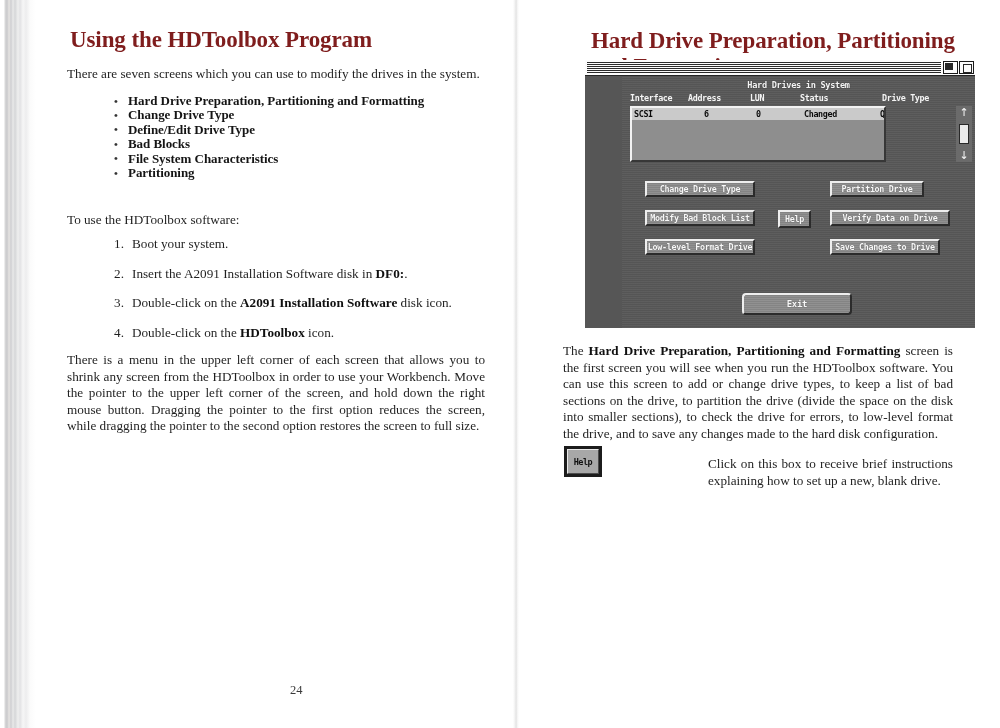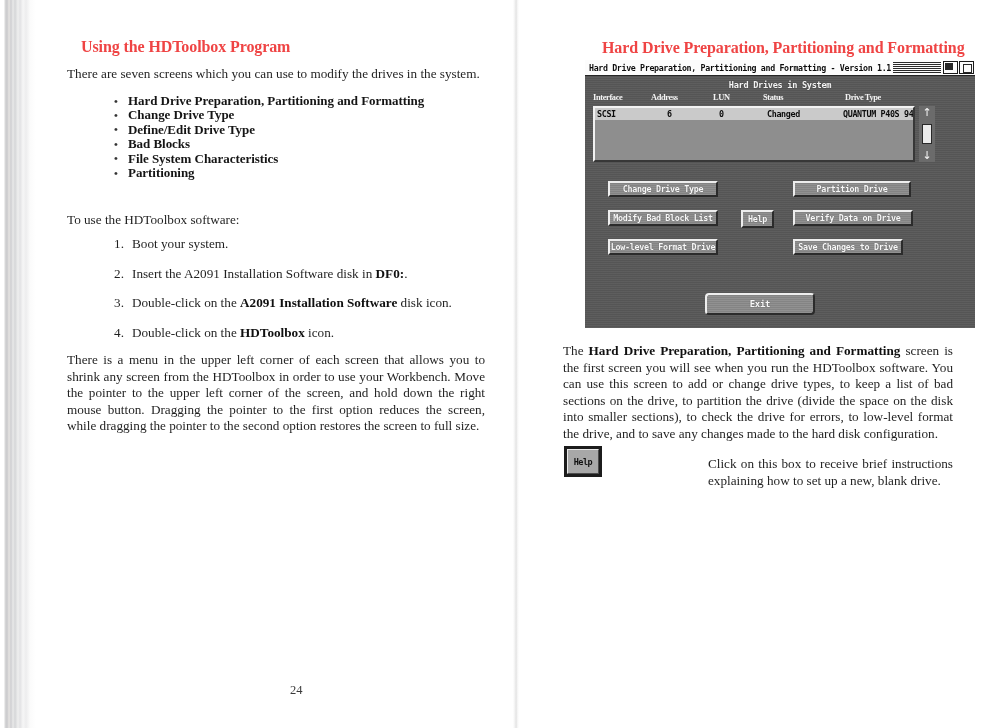--- a/index.html
+++ b/index.html
@@ -45,24 +45,24 @@
     top: 0;
     height: 728px;
   }
   .page-left  { left: 36px;  width: 470px; }
   .page-right { left: 540px; width: 452px; }
 
   
   h1.chapter-title {
     font-family: "Liberation Serif", serif;
     font-weight: bold;
-    font-size: 16px;
-    margin: 14px;
+    font-size: 23px;
+    margin: 3px;
     letter-spacing: -0.1px;
-    color: #ef4444;
+    color: #7f1d1d;
   }
   .left-title  { position: absolute; left: 31px; top: 24px; }
   .right-title { position: absolute; left: 48px; top: 25px; font-size: 18px; }
 
   p.body-text {
     font-size: 13.2px;
     line-height: 16.5px;
     margin: 0;
     text-align: justify;
     color: #1f1f1f;
@@ -262,20 +262,21 @@
     background: #ffffff;
   }
 
   .screen-body {
     position: relative;
     height: 252px;
     background: #5a5a5a;
     background-image:
       repeating-linear-gradient(0deg, rgba(255,255,255,.035) 0 1px, rgba(0,0,0,.035) 1px 2px);
     padding: 12px;
+    margin-left: 37px;
   }
 
   .list-title {
     position: absolute;
     left: 0; right: 0;
     top: 4px;
     text-align: center;
     font-size: 8.6px;
     color: #f2f2f2;
     letter-spacing: -0.3px;
@@ -285,34 +286,33 @@
   .col-headers {
     position: absolute;
     top: 17px;
     left: 8px;
     right: 8px;
     height: 11px;
     font-size: 8.4px;
     color: #f2f2f2;
     letter-spacing: -0.35px;
     font-weight: bold;
-    font-family: Liberation Serif, serif;
   }
   .col-headers span { position: absolute; white-space: nowrap; }
   .ch-interface { left: 0px; }
   .ch-address   { left: 58px; }
   .ch-lun       { left: 120px; }
   .ch-status    { left: 170px; }
   .ch-drivetype { left: 252px; }
 
   .drive-listbox {
     position: absolute;
     top: 30px;
     left: 8px;
-    width: 322px;
+    width: 256px;
     height: 56px;
     background: #8f8f8f;
     border-top: 2px solid #f0f0f0;
     border-left: 2px solid #f0f0f0;
     border-right: 2px solid #3a3a3a;
     border-bottom: 2px solid #3a3a3a;
     box-sizing: border-box;
     overflow: hidden;
   }
   .drive-row {
@@ -381,21 +381,21 @@
     display: flex;
     align-items: center;
     justify-content: center;
     white-space: nowrap;
     text-shadow: 0 0 1px rgba(0,0,0,.45);
   }
   .btn-cdt  { left: 23px;  top: 105px; width: 110px; height: 16px; }
   .btn_mbbl { left: 23px;  top: 134px; width: 110px; height: 16px; }
   .btn-llfd { left: 23px;  top: 163px; width: 110px; height: 16px; }
   .btn-help { left: 156px; top: 134px; width: 33px;  height: 18px; }
-  .btn-pd   { left: 208px; top: 105px; width: 118px; height: 16px; }
+  .btn-pd   { left: 208px; top: 105px; width: 94px; height: 16px; }
   .btn-vdod { left: 208px; top: 134px; width: 120px; height: 16px; }
   .btn-scd  { left: 208px; top: 163px; width: 110px; height: 16px; }
   .btn-exit {
     left: 120px; top: 217px; width: 110px; height: 22px;
     border-radius: 4px;
     font-size: 9px;
   }
 </style>
 </head>
 <body>
@@ -444,21 +444,20 @@
   <div class="page-number pn-left">24</div>
 </div>
 
 <div class="page page-right">
 
   <h1 class="chapter-title right-title">Hard Drive Preparation, Partitioning and Formatting</h1>
 
   <div class="amiga-shot">
 
     <div class="amiga-titlebar">
-      <span class="title-text">Hard Drive Preparation, Partitioning and Formatting - Version 1.1</span>
       <span class="tb-filler"></span>
       <span class="gadget depth"></span>
       <span class="gadget zoom"></span>
     </div>
 
     <div class="screen-body">
 
       <div class="list-title">Hard Drives in System</div>
 
       <div class="col-headers">

